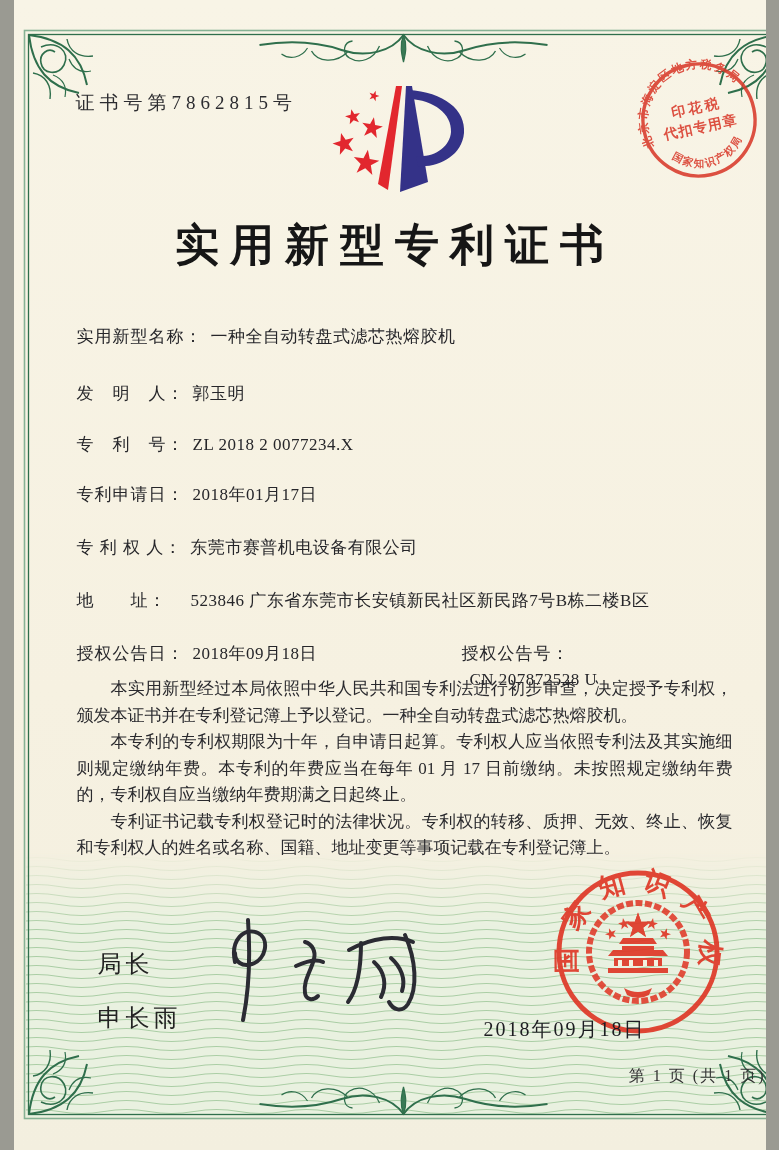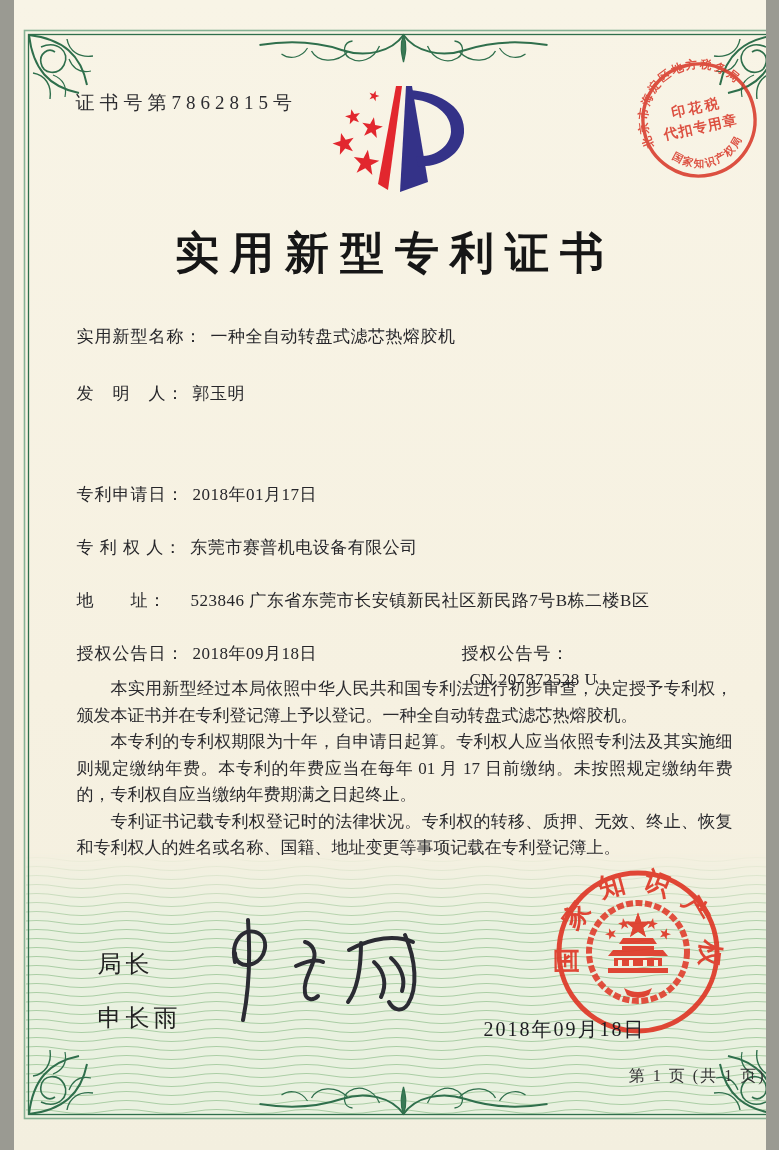--- a/index.html
+++ b/index.html
@@ -12,21 +12,21 @@
   }
   .deco,.waves{position:absolute;left:0;top:0;pointer-events:none;}
   .waves{z-index:1;}
   .deco{z-index:2;}
   .content{position:absolute;inset:0;z-index:3;}
 
   .cert-no{position:absolute;left:62px;top:90px;font-size:19px;letter-spacing:5px;color:#2c2c30;}
   .logo{position:absolute;left:302px;top:70px;}
   .tax-stamp{position:absolute;left:601px;top:36px;opacity:.88;}
 
-  .title{position:absolute;top:224px;left:0;width:100%;margin:0;text-align:center;
+  .title{position:absolute;top:216px;left:0;width:100%;margin:0;text-align:center;
          font-size:44px;font-weight:700;letter-spacing:11px;text-indent:11px;color:#161616;}
 
   .field-row{position:absolute;left:63px;display:flex;font-size:17px;line-height:26px;}
   .flabel{white-space:pre;letter-spacing:1px;font-weight:400;}
   .fvalue{margin-left:8px;letter-spacing:.5px;}
   .r1{top:324px;} .r2{top:381px;} .r3{top:432px;} .r4{top:482px;}
   .r5{top:535px;} .r6{top:588px;gap:16px;} .r6 .fvalue{width:505px;}
   .r7{top:641px;} .r7b{left:448px;flex-direction:column;}
 
   .body-text{position:absolute;left:63px;top:676px;width:656px;
@@ -134,20 +134,24 @@
 
     <h1 class="title">实用新型专利证书</h1>
 
     <div class="field-row r2">
       <span class="flabel">发　明　人：</span>
       <span class="fvalue">郭玉明</span>
     </div>
     <div class="field-row r1">
       <span class="flabel">实用新型名称：</span>
       <span class="fvalue">一种全自动转盘式滤芯热熔胶机</span>
+    </div>
+    <div class="field-row r3">
+      <span class="flabel">专　利　号：</span>
+      <span class="fvalue">ZL 2018 2 0077234.X</span>
     </div>
     <div class="field-row r4">
       <span class="flabel">专利申请日：</span>
       <span class="fvalue">2018年01月17日</span>
     </div>
     <div class="field-row r5">
       <span class="flabel">专 利 权 人：</span>
       <span class="fvalue">东莞市赛普机电设备有限公司</span>
     </div>
     <div class="field-row r6">

